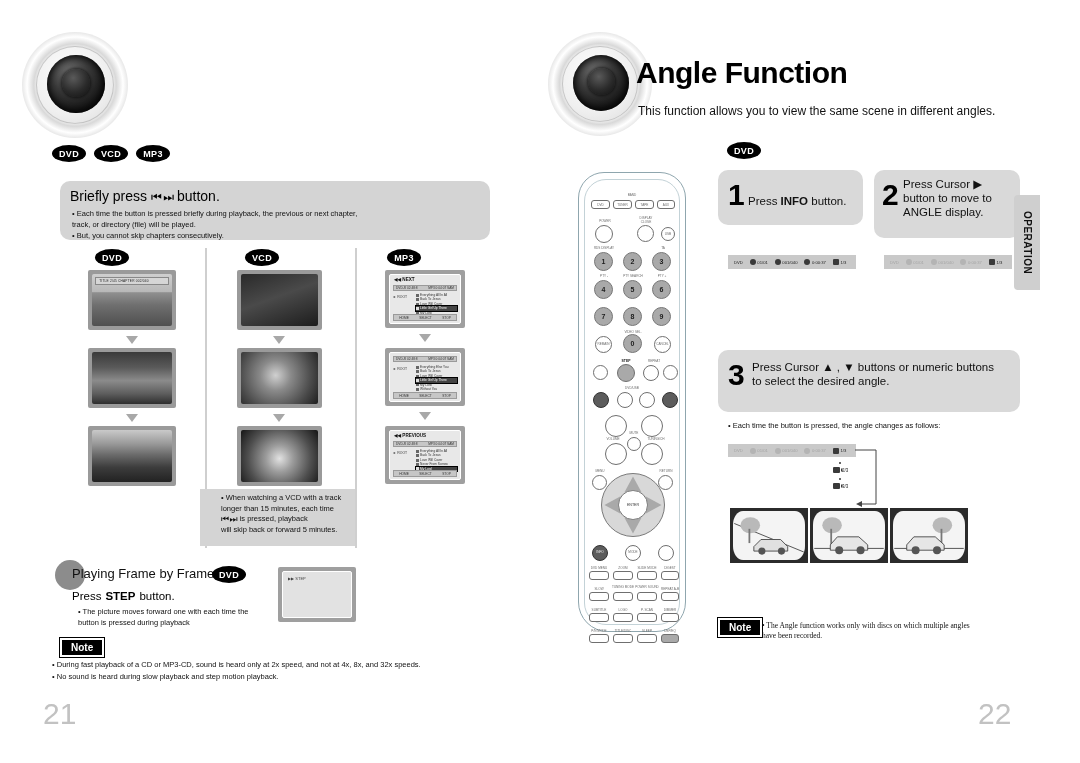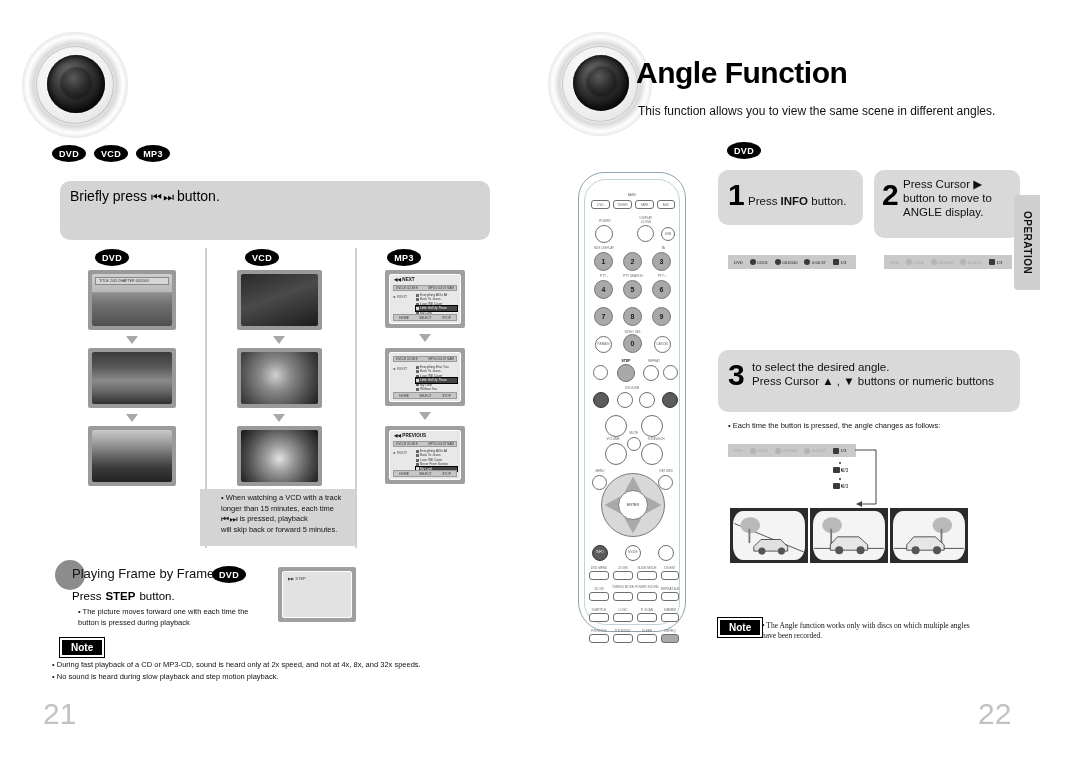--- a/index.html
+++ b/index.html
@@ -278,20 +278,25 @@
     <span class="pill vcd">VCD</span>
     <span class="pill mp3">MP3</span>
   </div>
 
   <div class="panel" style="left:60px; top:181px; width:430px; height:59px;"></div>
   <div style="position:absolute; left:70px; top:188px; font-size:14px; display:flex; gap:4px; align-items:baseline;">
     <span>Briefly press</span>
     <span class="skipglyph" style="font-size:12px;">⏮ ⏭</span>
     <span>button.</span>
   </div>
+  <div class="bullets" style="position:absolute; left:72px; top:208px; width:410px;">
+    <div>• Each time the button is pressed briefly during playback, the previous or next chapter,</div>
+    <div>   track, or directory (file) will be played.</div>
+    <div>• But, you cannot skip chapters consecutively.</div>
+  </div>
 
   <div class="vsep" style="left:205px; top:248px; height:300px;"></div>
   <div class="vsep" style="left:355px; top:248px; height:300px;"></div>
 
   <span class="pill dvd" style="position:absolute; left:95px; top:249px;">DVD</span>
   <div class="tv" style="left:88px; top:270px; width:88px; height:60px;">
     <div class="scr sc-beach">
       <div class="osd-strip">TITLE 2/45   CHAPTER 002/040</div>
     </div>
   </div>
@@ -549,22 +554,22 @@
       </span>
   </div>
 
   <div class="optab" style="left:1014px; top:195px; width:26px; height:95px;">
     <span>OPERATION</span>
   </div>
 
   <div class="step-panel" style="left:718px; top:350px; width:302px; height:62px;"></div>
   <div class="step-num" style="left:728px; top:360px;">3</div>
   <div class="step-txt" style="left:752px; top:360px; width:265px;">
+    <div>Press Cursor ▲ , ▼ buttons or numeric buttons</div>
     <div>to select the desired angle.</div>
-    <div>Press Cursor ▲ , ▼ buttons or numeric buttons</div>
   </div>
 
   <div class="bullets" style="position:absolute; left:728px; top:420px; font-size:7.5px;">• Each time the button is pressed, the angle changes as follows:</div>
 
   <div class="infobar" style="left:728px; top:444px; width:128px; height:13px; color:#a5a5a5;">
     <span>DVD</span>
     <span class="ic">
         <i class="glyph" style="background:#b4b4b4;"></i>
         <span>01/01</span>
       </span>

